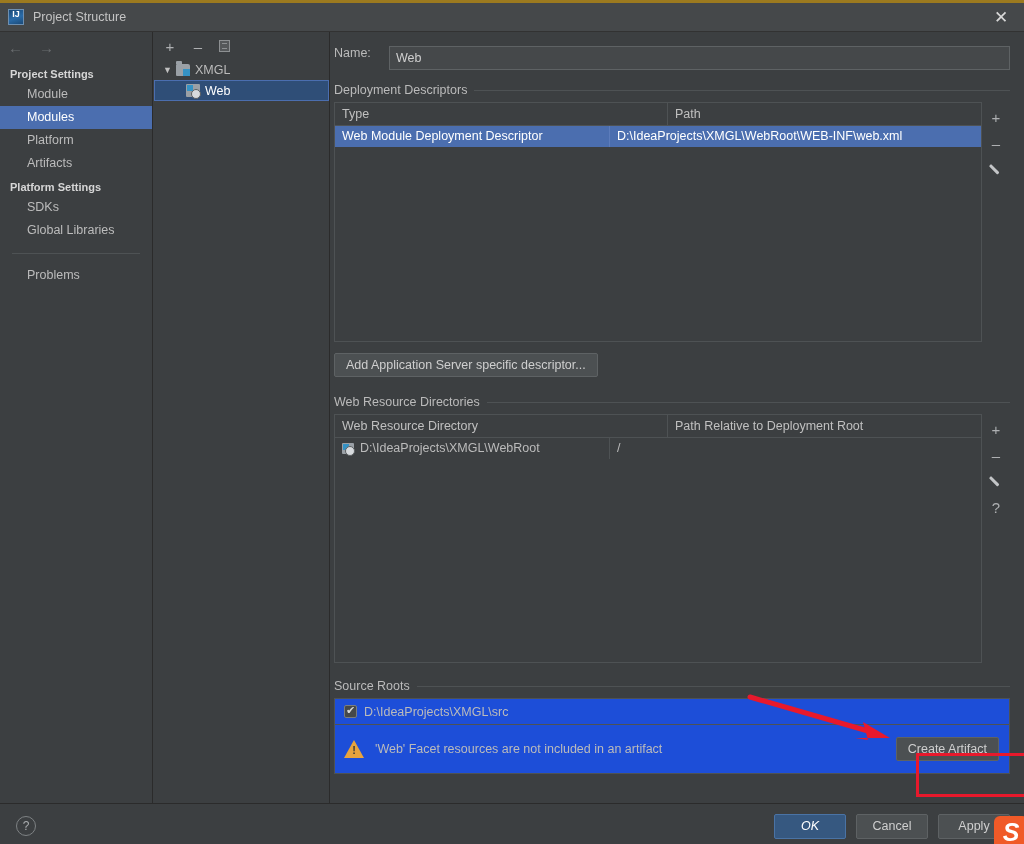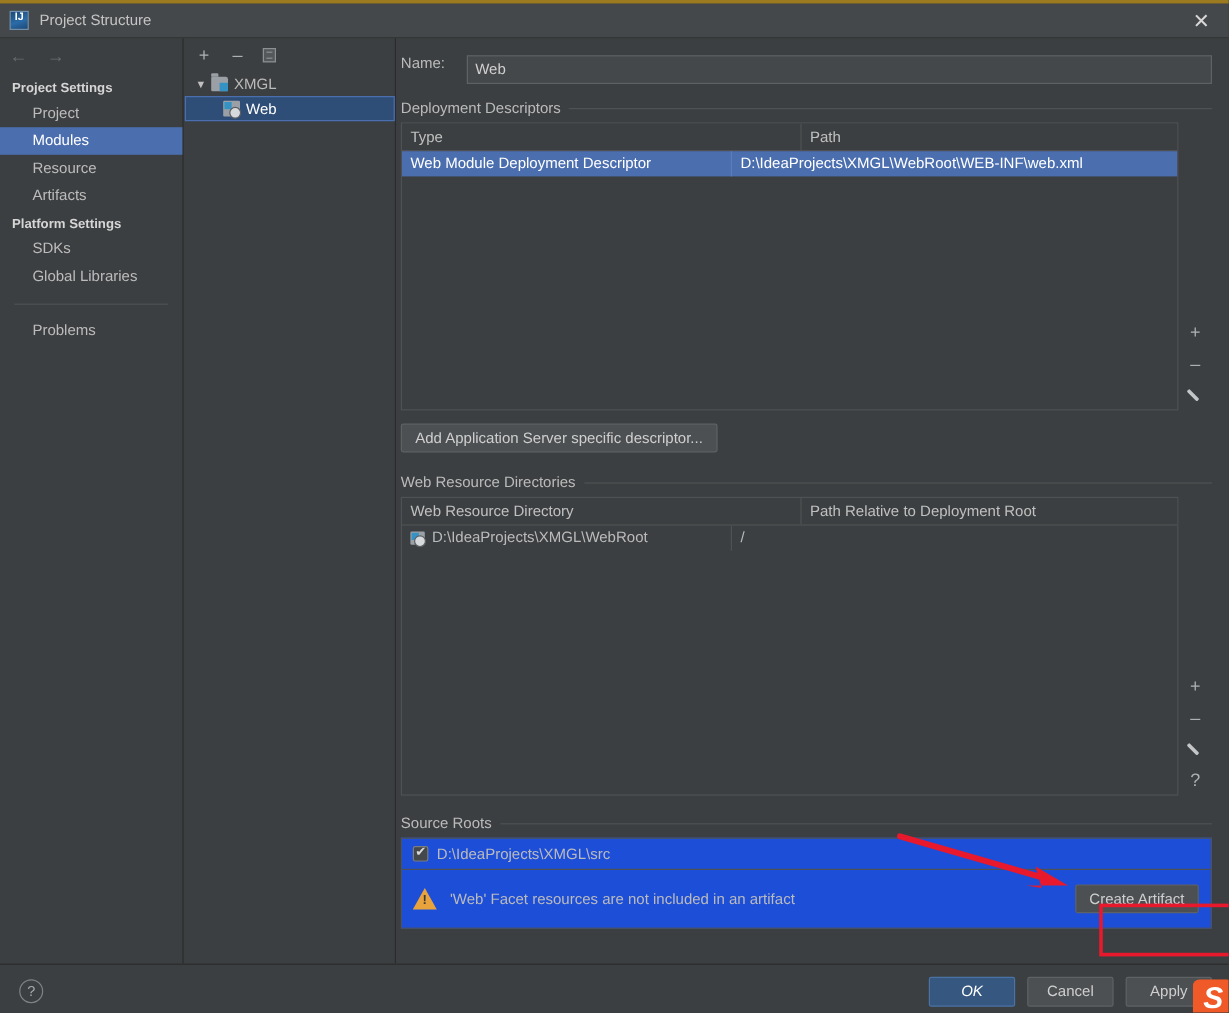--- a/index.html
+++ b/index.html
@@ -130,21 +130,21 @@
     padding: 0 6px; font-size: 12.5px; font-family: "Liberation Sans", sans-serif;
   }
 
   .group { margin: 13px 14px 0 3px; position: relative; }
   .group-title {
     font-size: 12.5px; color: #bbbbbb; display: flex; align-items: center; gap: 7px;
     margin-bottom: 5px;
   }
   .group-title .line { flex: 1; height: 1px; background: #4e5254; }
 
-  .tbl-wrap { display: flex; align-items: flex-end; }
+  .tbl-wrap { display: flex; }
   .tbl {
     flex: 1; background: #3c3f41; border: 1px solid #4e5254;
     font-size: 12.5px;
   }
   .tbl-head {
     display: flex; height: 23px; align-items: center;
     background: #3c3f41; border-bottom: 1px solid #4e5254; color: #c0c0c0;
   }
   .tbl-head .c1 { width: 333px; padding-left: 7px; border-right: 1px solid #4e5254; height: 100%; line-height: 22px; }
   .tbl-head .c2 { flex: 1; padding-left: 7px; }
@@ -258,23 +258,23 @@
     <div class="close-btn">✕</div>
   </div>
 
   <div class="sidebar">
     <div class="nav-arrows">
       <span class="nav-arrow">←</span>
       <span class="nav-arrow">→</span>
     </div>
 
     <div class="side-head">Project Settings</div>
-    <div class="side-item">Project</div>
+    <div class="side-item">Module</div>
     <div class="side-item selected">Modules</div>
-    <div class="side-item">Resource</div>
+    <div class="side-item">Platform</div>
     <div class="side-item">Artifacts</div>
 
     <div class="side-head">Platform Settings</div>
     <div class="side-item">SDKs</div>
     <div class="side-item">Global Libraries</div>
 
     <div class="side-sep"></div>
     <div class="side-item">Problems</div>
   </div>
 

